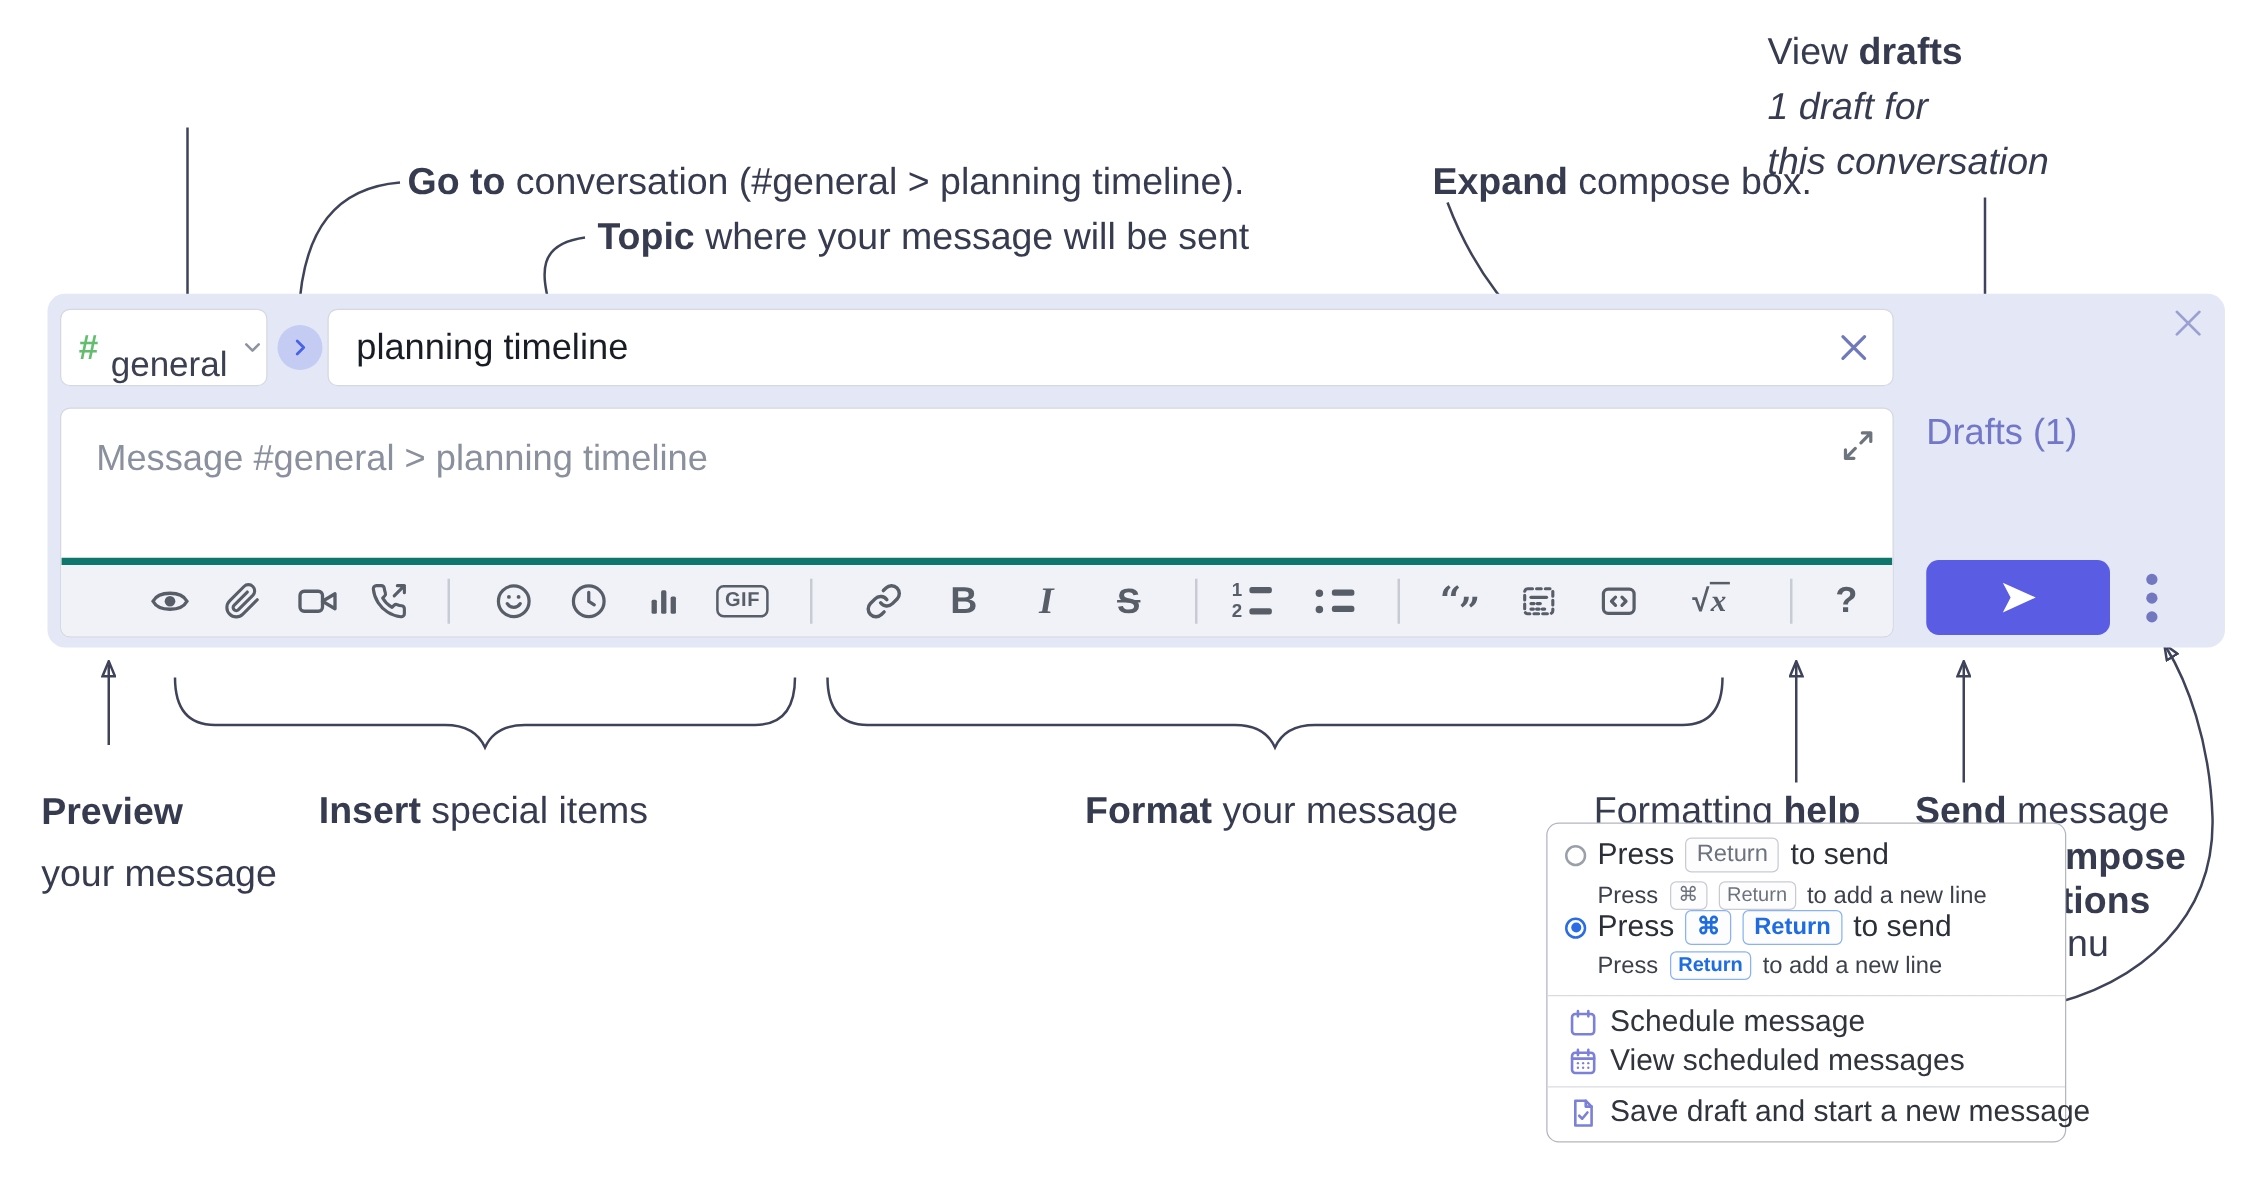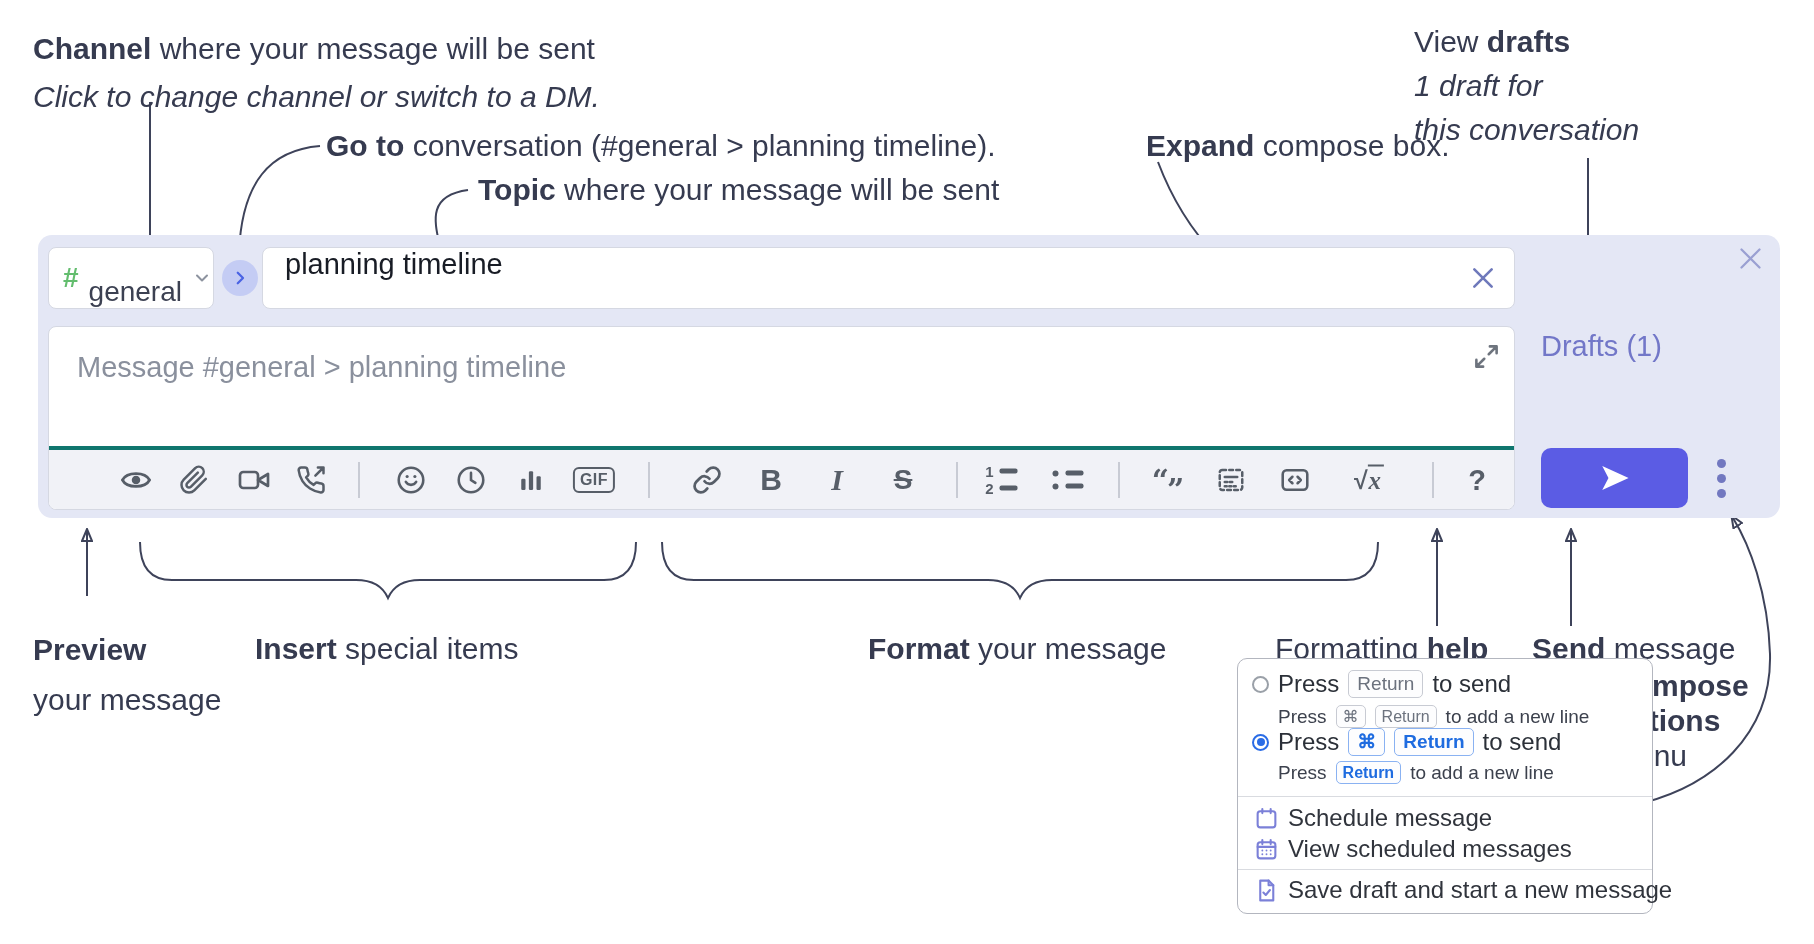--- a/index.html
+++ b/index.html
@@ -23,27 +23,27 @@
   .lh44{line-height:44px;margin-left:40px;} .lh50{line-height:50px;} .lh35{line-height:35px;}
 
   
   .compose{position:absolute;left:38px;top:235px;width:1742px;height:283px;background:var(--compose-bg);border-radius:14px;}
   .wbox{background:#fff;border:1px solid var(--box-border);border-radius:8px;position:absolute;}
   .chan{left:10px;top:12px;width:166px;height:62px;display:flex;align-items:center;gap:10px;padding:0 14px;cursor:pointer;}
   .hash{color:var(--hash-green);font-weight:700;font-size:28px;}
   .chan-label{font-size:28px;color:#3c4152;margin-top:28px;}
   .chev{margin-left:auto;display:flex;}
   .goto{position:absolute;left:184px;top:25px;width:36px;height:36px;border-radius:50%;background:var(--goto-circle-bg);display:flex;align-items:center;justify-content:center;cursor:pointer;}
-  .topic{left:224px;top:12px;width:1253px;height:62px;display:flex;padding:0 18px 0 22px;}
+  .topic{left:224px;top:12px;width:1253px;height:62px;display:flex;align-items:center;padding:0 18px 0 22px;}
   .topic-text{font-size:29px;color:#181c25;flex:1;}
   .iconbtn{display:flex;align-items:center;justify-content:center;cursor:pointer;background:none;border:none;}
   .msgbox{left:10px;top:91px;width:1467px;height:184px;overflow:hidden;}
   .placeholder{position:absolute;left:28px;top:24px;font-size:29px;color:var(--placeholder-gray);}
   .expand{position:absolute;right:14px;top:16px;color:#6e747e;}
-  .toolbar{position:absolute;left:0;bottom:0;width:100%;height:63px;background:var(--toolbar-bg);border-top:4px solid #0f766e;border-radius:0 0 7px 7px;}
+  .toolbar{position:absolute;left:0;bottom:0;width:100%;height:63px;background:var(--toolbar-bg);border-top:6px solid #0f766e;border-radius:0 0 7px 7px;}
   .ti{position:absolute;top:50%;transform:translate(-50%,-50%);color:var(--icon-gray);display:flex;align-items:center;justify-content:center;cursor:pointer;}
   .tdiv{position:absolute;top:50%;transform:translate(-50%,-50%);width:2px;height:36px;background:#c8cbd4;}
   .gif{border:2.5px solid currentColor;border-radius:6px;font-size:16px;font-weight:700;padding:2px 5px;letter-spacing:.5px;}
   .tb-b{font-size:30px;font-weight:700;}
   .tb-i{font-family:"Liberation Serif",serif;font-style:italic;font-weight:600;font-size:30px;}
   .tb-s{font-size:28px;font-weight:600;text-decoration:line-through;}
   .tb-q{font-family:"DejaVu Serif",serif;font-weight:700;font-size:30px;letter-spacing:-2px;}
   .tb-q .q2{position:relative;top:9px;}
   .sqrt{font-size:25px;font-weight:700;}
   .sqrt .sqx{border-top:2.5px solid;font-style:italic;font-family:"Liberation Serif",serif;padding:0 3px 0 1px;}
@@ -91,24 +91,20 @@
     <path d="M1158,162 C1192,252 1266,332 1444,350" marker-end="url(#arr)"></path>
     <path d="M1588,158 L1588,312" marker-end="url(#arr)"></path>
     <path d="M87,596 L87,532" marker-end="url(#arr)"></path>
     <path d="M1437,626 L1437,532" marker-end="url(#arr)"></path>
     <path d="M1571,626 L1571,532" marker-end="url(#arr)"></path>
     <path d="M1630,806 C1716,788 1772,732 1770,654 C1768,592 1749,544 1733,518" marker-end="url(#arr)"></path>
     <path d="M140,542 Q140,580 172,580 L356,580 Q380,580 388,598 Q396,580 420,580 L604,580 Q636,580 636,542"></path>
     <path d="M662,542 Q662,580 694,580 L988,580 Q1012,580 1020,598 Q1028,580 1052,580 L1346,580 Q1378,580 1378,542"></path>
   </svg>
 
-  <div class="ann" style="left:33px;top:25px">
-    <div><b>Channel</b><span> where your message will be sent</span></div>
-    <div class="it">Click to change channel or switch to a DM.</div>
-  </div>
   <div class="ann" style="left:326px;top:122px">
     <b>Go to</b><span> conversation (#general &gt; planning timeline).</span>
   </div>
   <div class="ann" style="left:478px;top:166px">
     <b>Topic</b><span> where your message will be sent</span>
   </div>
   <div class="ann" style="left:1146px;top:122px">
     <b>Expand</b><span> compose box.</span>
   </div>
   <div class="ann lh44" style="left:1374px;top:20px">

